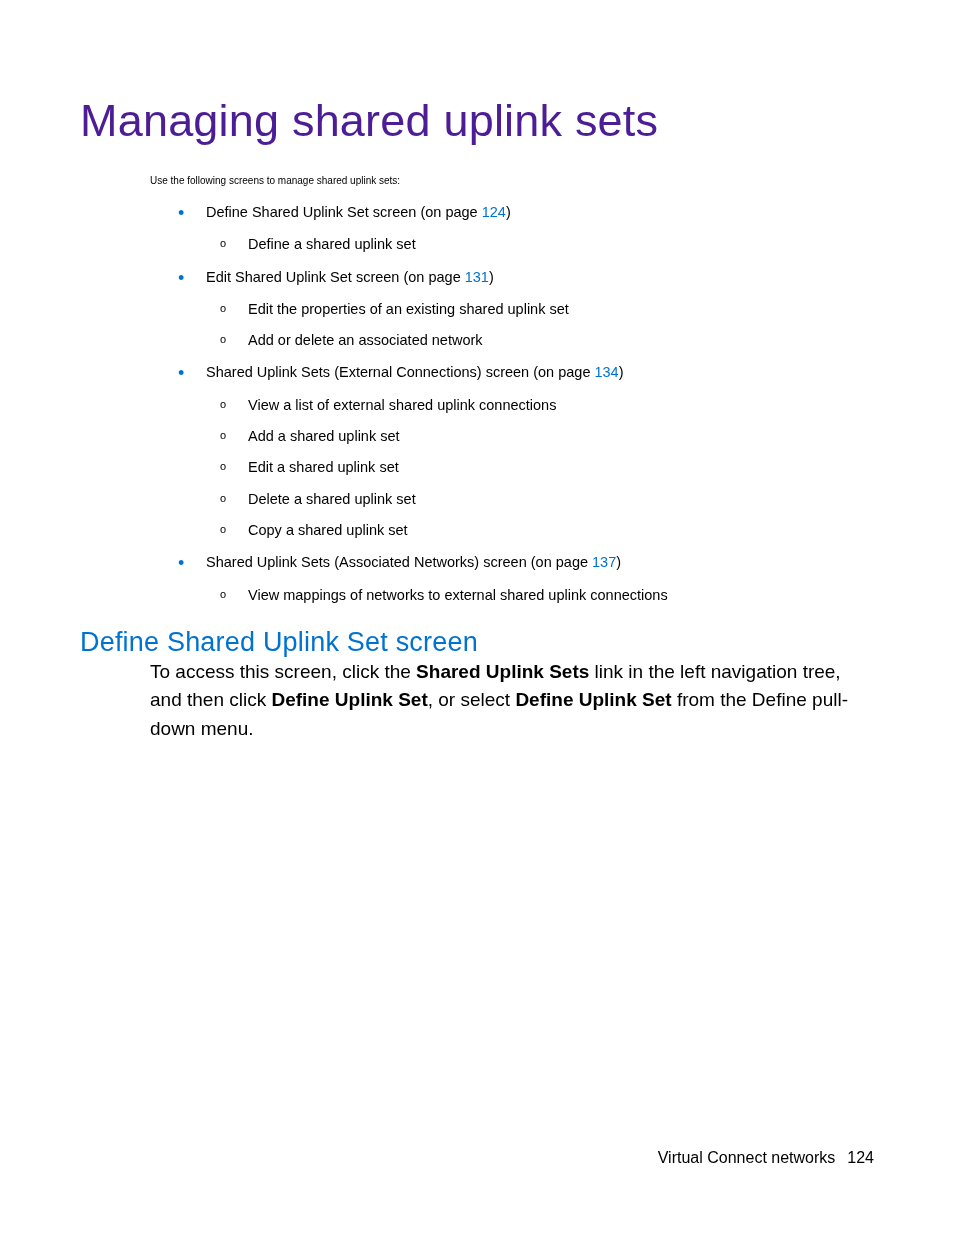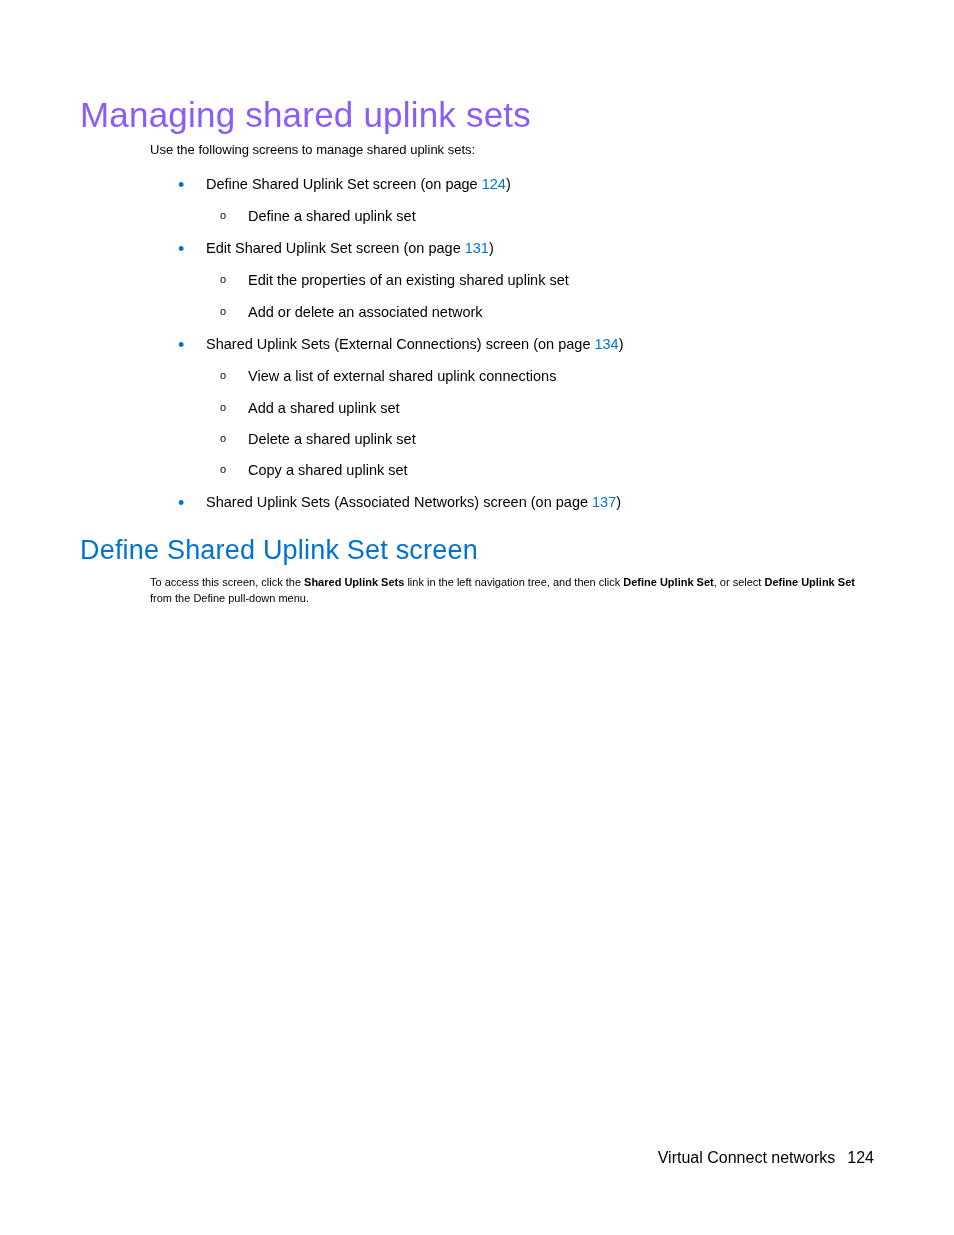--- a/index.html
+++ b/index.html
@@ -10,38 +10,38 @@
       background: #fff;
       position: relative;
       color: #000;
     }
     .page {
       padding: 95px 80px 0 80px;
     }
     h1 {
       font-family: Arial, Helvetica, sans-serif;
       font-weight: 300;
-      font-size: 35px;
-      color: #8b5cf6;
-      margin-bottom: 5px;
+      font-size: 45px;
+      color: #4c1d95;
+      margin-bottom: 26px;
       letter-spacing: 0.2px;
     }
     h2 {
       font-family: Arial, Helvetica, sans-serif;
       font-weight: 300;
       font-size: 27px;
       color: #0073cf;
       margin-top: 22px;
       letter-spacing: 0.2px;
     }
     .indented-body {
       margin-left: 70px;
     }
     .intro {
-      font-size: 13px;
+      font-size: 10px;
       line-height: 1.5;
       margin-bottom: 14px;
     }
     ul.bullet {
       list-style: none;
       margin-left: 28px;
     }
     ul.bullet > li {
       position: relative;
       font-size: 14.5px;
@@ -75,23 +75,22 @@
       left: 0;
       top: 2px;
       color: #000;
       font-size: 11px;
       font-family: Arial, sans-serif;
     }
     .pagelink {
       color: #0073cf;
     }
     .para {
-      font-size: 11px;
+      font-size: 19px;
       line-height: 1.5;
-      margin-top: 8px;
     }
     .bold { font-weight: bold; }
     .footer {
       position: absolute;
       bottom: 68px;
       right: 80px;
       font-size: 16px;
       color: #000;
     }
     .footer .pn {
@@ -119,26 +118,30 @@
         <ul class="sub">
           <li>Edit the properties of an existing shared uplink set</li>
           <li>Add or delete an associated network</li>
         </ul>
       </li>
       <li>
         <span>Shared Uplink Sets (External Connections) screen (on page </span><span class="pagelink">134</span><span>)</span>
         <ul class="sub">
           <li>View a list of external shared uplink connections</li>
           <li>Add a shared uplink set</li>
+          <li>Edit a shared uplink set</li>
           <li>Delete a shared uplink set</li>
           <li>Copy a shared uplink set</li>
         </ul>
       </li>
       <li>
         <span>Shared Uplink Sets (Associated Networks) screen (on page </span><span class="pagelink">137</span><span>)</span>
+        <ul class="sub">
+          <li>View mappings of networks to external shared uplink connections</li>
+        </ul>
       </li>
     </ul>
   </div>
 
   <h2>Define Shared Uplink Set screen</h2>
 
   <div class="indented-body">
     <p class="para">
       <span>To access this screen, click the </span><span class="bold">Shared Uplink Sets</span><span> link in the left navigation tree, and then click </span><span class="bold">Define Uplink Set</span><span>, or select </span><span class="bold">Define Uplink Set</span><span> from the Define pull-down menu.</span>
     </p>

